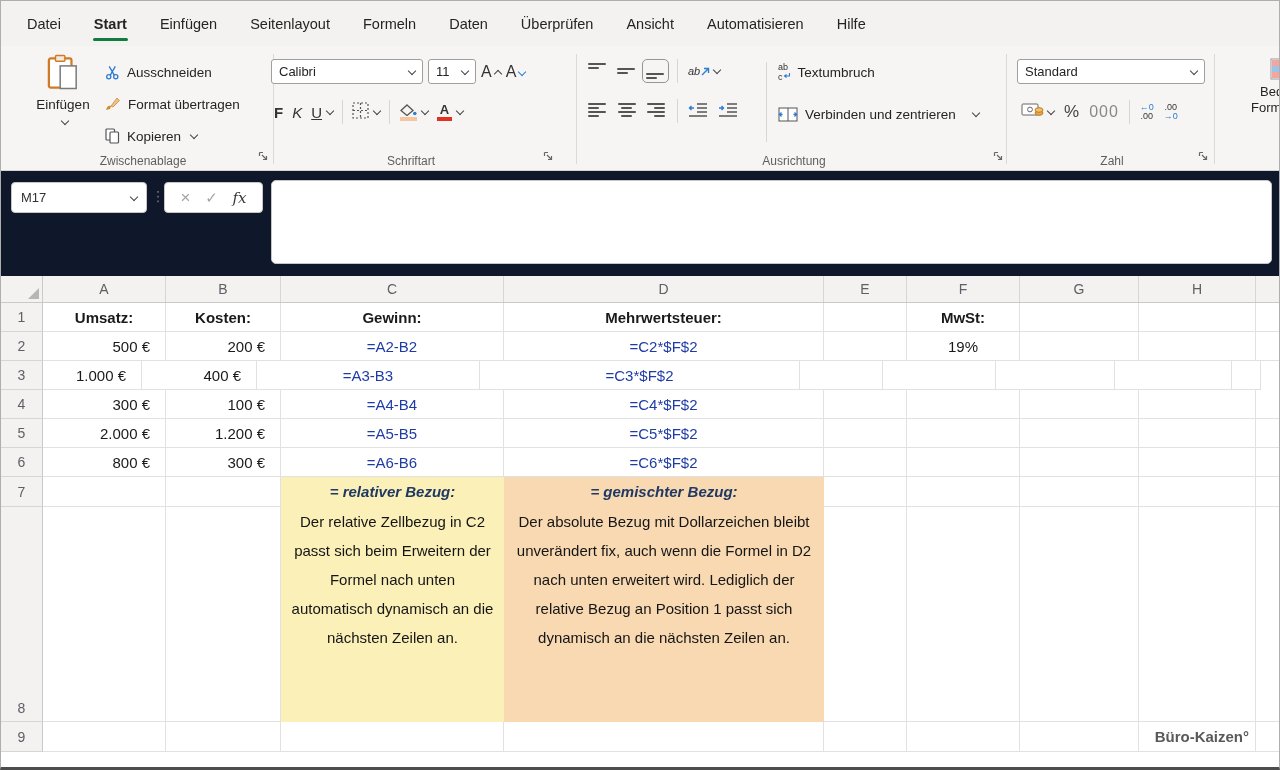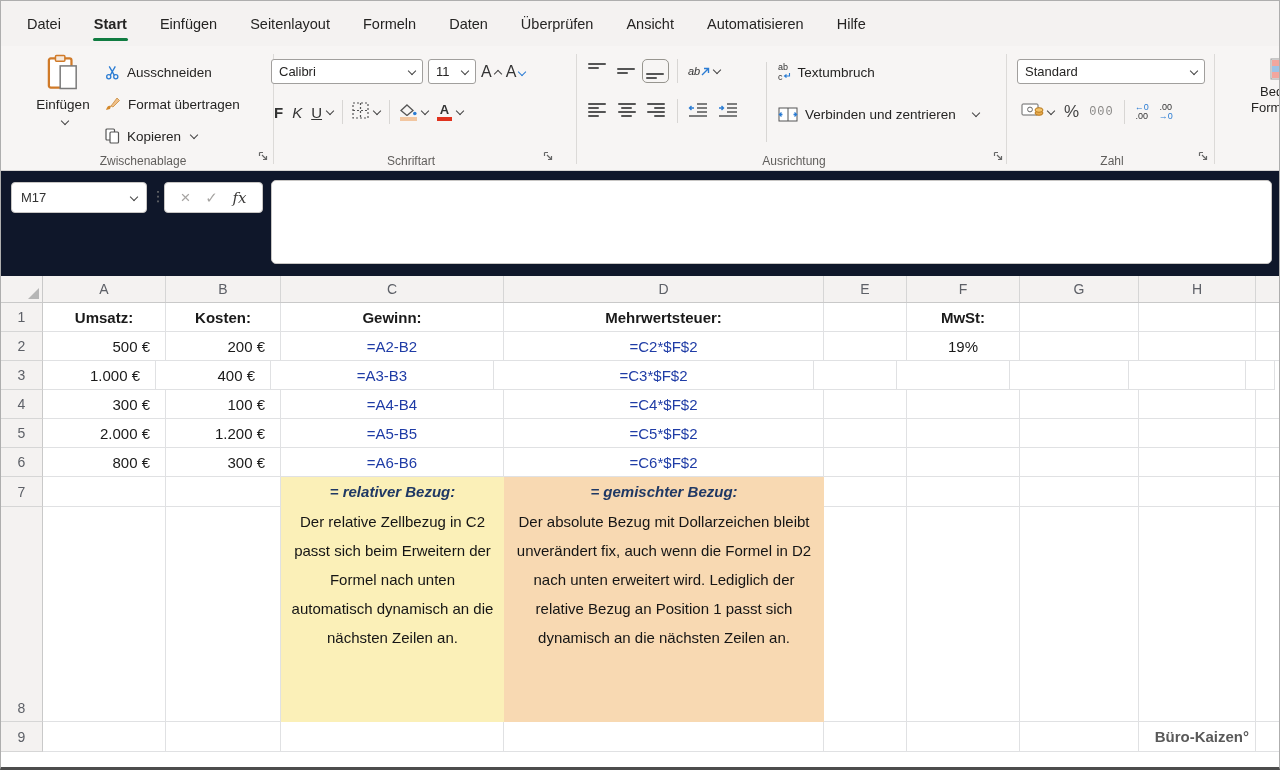--- a/index.html
+++ b/index.html
@@ -60,21 +60,21 @@
   .ori,.wrapico{display:inline-flex;align-items:center;}
   .ori b{font-size:11px;font-style:italic;color:#333;font-weight:normal;}
   .wrapico{flex-direction:column;font-size:9px;line-height:9px;color:#333;align-items:flex-start;}
   .mini-blue{color:#2b7cd3;}
 
   
   .g-num{left:1012px;width:198px;}
   .n-row1{position:absolute;left:4px;top:13px;right:6px;}
   .n-row2{position:absolute;left:8px;top:53px;display:flex;align-items:center;gap:10px;height:26px;}
   .pct{font-size:17px;color:#444;}
-  .thou{font-size:12px;color:#8a8886;letter-spacing:1px;font-family:Liberation Mono, monospace;}
+  .thou{font-size:16px;color:#8a8886;letter-spacing:1px;}
   .dec{display:flex;flex-direction:column;align-items:center;font-size:9px;line-height:9.5px;color:#333;}
 
   
   .g-styles{left:1232px;width:70px;text-align:center;}
   .g-styles svg{margin-top:12px;margin-left:26px;}
   .g-styles .rlbl{display:block;font-size:13px;line-height:16px;margin-left:10px;}
 
   
   .fbarrow{position:relative;height:105px;background:#0f172a;}
   .namebox{position:absolute;left:10px;top:11px;width:136px;height:31px;background:#fff;border:1px solid #c8c6c4;border-radius:4px;display:flex;align-items:center;justify-content:space-between;padding:0 9px;font-size:13px;color:#333;}
@@ -399,21 +399,21 @@
           <div class="cell formula" style="width: 223px;">=A2-B2</div>
           <div class="cell formula" style="width: 320px;">=C2*$F$2</div>
           <div class="cell" style="width: 83px;"></div>
           <div class="cell pctc" style="width: 113px;">19%</div>
           <div class="cell" style="width: 119px;"></div>
           <div class="cell" style="width: 117px;"></div>
           <div class="cell" style="width: 29px;"></div>
         </div>
         <div class="grid-row" style="height: 29px;">
           <div class="rowhead">3</div>
-          <div class="cell val" style="width: 113px;">1.000 €</div>
+          <div class="cell val" style="width: 99px;">1.000 €</div>
           <div class="cell val" style="width: 115px;">400 €</div>
           <div class="cell formula" style="width: 223px;">=A3-B3</div>
           <div class="cell formula" style="width: 320px;">=C3*$F$2</div>
           <div class="cell" style="width: 83px;"></div>
           <div class="cell" style="width: 113px;"></div>
           <div class="cell" style="width: 119px;"></div>
           <div class="cell" style="width: 117px;"></div>
           <div class="cell" style="width: 29px;"></div>
         </div>
         <div class="grid-row" style="height: 29px;">

